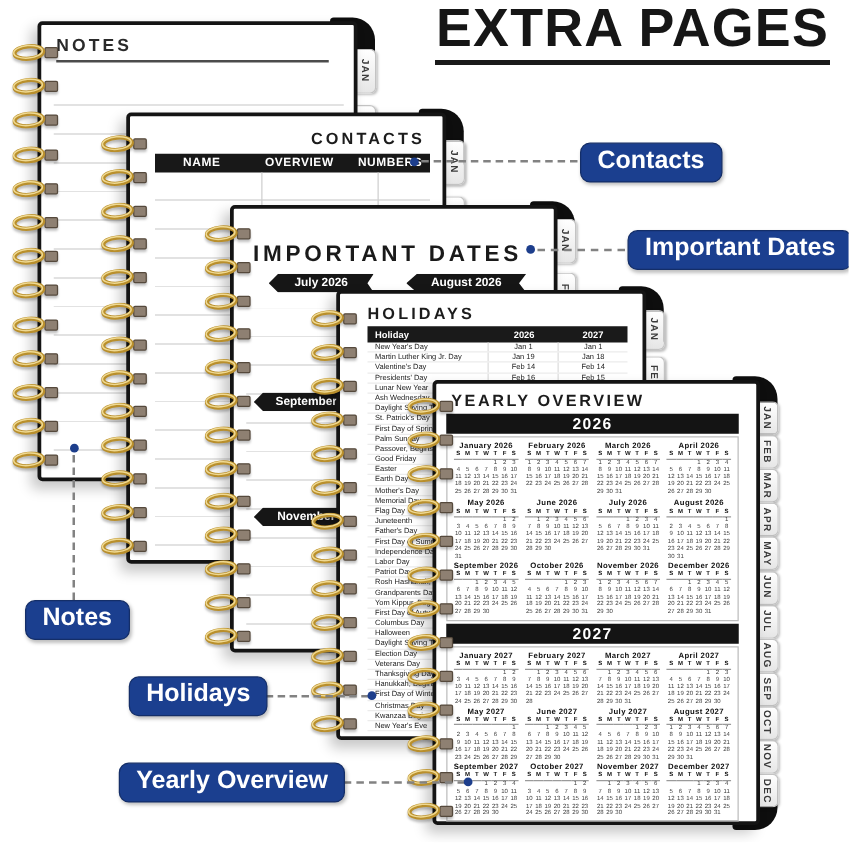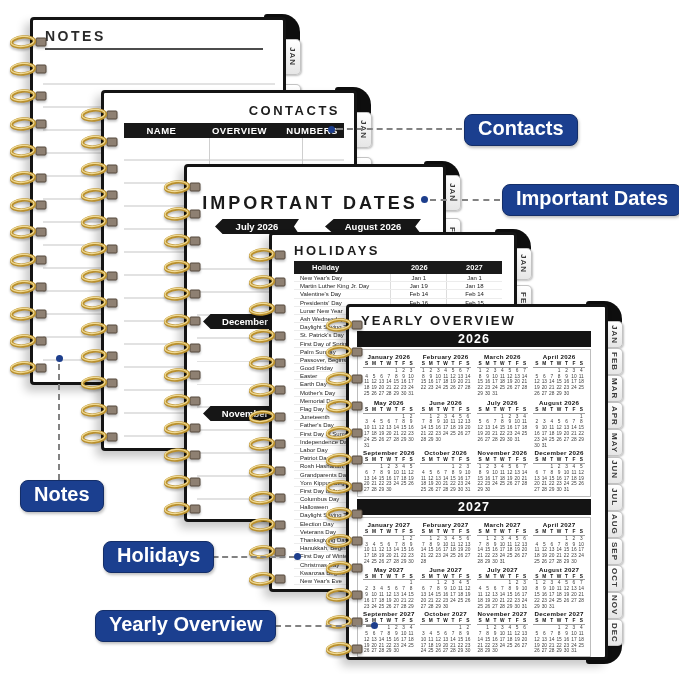--- a/index.html
+++ b/index.html
@@ -48,21 +48,21 @@
   .ribbon{position:absolute;height:15px;background:#161616;color:#fff;font-size:9.5px;font-weight:700;
           line-height:15px;text-align:center;
           clip-path:polygon(9% 0,100% 0,94% 50%,100% 100%,9% 100%,0 50%);}
 
   
   .holidays-title{position:absolute;left:22px;top:8px;font-size:13px;font-weight:700;
                   letter-spacing:2.5px;color:#1c1c1c;}
   .htable{position:absolute;left:22px;right:12px;top:26px;}
   .hheader{display:flex;background:#1a1a1a;color:#fff;height:13px;align-items:center;
            font-size:7.5px;font-weight:700;}
-  .hh-name{width:47%;padding-left:18px;box-sizing:border-box;}
+  .hh-name{width:47%;padding-left:6px;box-sizing:border-box;}
   .hh-y{width:26.5%;text-align:center;}
   .hrow{display:flex;height:8.2px;line-height:8.2px;font-size:6px;color:#222;
         border-bottom:1px solid #ececec;box-sizing:border-box;}
   .hname{width:47%;padding-left:6px;box-sizing:border-box;white-space:nowrap;overflow:hidden;
          border-right:1px solid #ddd;}
   .hd{width:26.5%;text-align:center;border-right:1px solid #ddd;}
   .hd:last-child{border-right:none;}
 
   
   .yearly-title{position:absolute;left:12px;top:6px;font-size:13px;font-weight:700;
@@ -84,20 +84,24 @@
            box-shadow:1px 2px 3px rgba(0,0,0,.25);z-index:30;white-space:nowrap;}
   .dash-h{position:absolute;border-top:2px dashed #828282;height:0;z-index:25;}
   .dash-v{position:absolute;border-left:2px dashed #828282;width:0;z-index:25;}
   .dot{position:absolute;width:7px;height:7px;border-radius:50%;background:#1d3e8c;z-index:26;}
 </style>
 </head>
 <body>
 
 <div class="canvas">
 
+  <div class="title-block">
+    <div class="headline">EXTRA PAGES</div>
+    <div class="headline-rule"></div>
+  </div>
 
   <div class="page" style="left:30px;top:17px;width:256px;height:368px;z-index:1">
     <div class="corner"></div>
     <div class="tabs">
         <div class="tab" style="top: 22px; height: 34px;">JAN</div>
         <div class="tab" style="top: 67px; height: 34px;">FEB</div>
       </div>
     <div class="sheet">
       <div class="notes-title">NOTES</div>
       <div class="ruled" style="left:10px;right:8px;top:42px;bottom:10px;"></div>
@@ -261,21 +265,21 @@
     <div class="corner"></div>
     <div class="tabs">
         <div class="tab" style="top: 11px; height: 34px;">JAN</div>
         <div class="tab" style="top: 54px; height: 34px;">FEB</div>
       </div>
     <div class="sheet">
       <div class="impdates-title">IMPORTANT DATES</div>
       <div class="ruled" style="left:10px;right:10px;top:80px;bottom:12px;"></div>
       <div class="ribbon" style="left:28px;top:52px;width:84px;">July 2026</div>
       <div class="ribbon" style="left:138px;top:52px;width:96px;">August 2026</div>
-      <div class="ribbon" style="left:16px;top:147px;width:84px;">December</div>
+      <div class="ribbon" style="left:16px;top:147px;width:84px;">September</div>
       <div class="ribbon" style="left:16px;top:239px;width:84px;">November</div>
     </div>
     <div class="coils">
         <div class="coil" style="top: 16px;"><svg width="40" height="14" viewBox="0 0 40 14">
             <rect x="26" y="3" width="10" height="8" rx="1" fill="#8e8072" stroke="#55493c" stroke-width="1"></rect>
             <ellipse cx="13" cy="7" rx="11.5" ry="5" fill="none" stroke="#b98f2c" stroke-width="3.4" transform="rotate(-5 13 7)"></ellipse>
             <ellipse cx="12.5" cy="6.4" rx="11.5" ry="5" fill="none" stroke="#efd992" stroke-width="1.2" transform="rotate(-5 13 7)"></ellipse>
           </svg></div>
         <div class="coil" style="top: 42.8px;"><svg width="40" height="14" viewBox="0 0 40 14">
             <rect x="26" y="3" width="10" height="8" rx="1" fill="#8e8072" stroke="#55493c" stroke-width="1"></rect>

